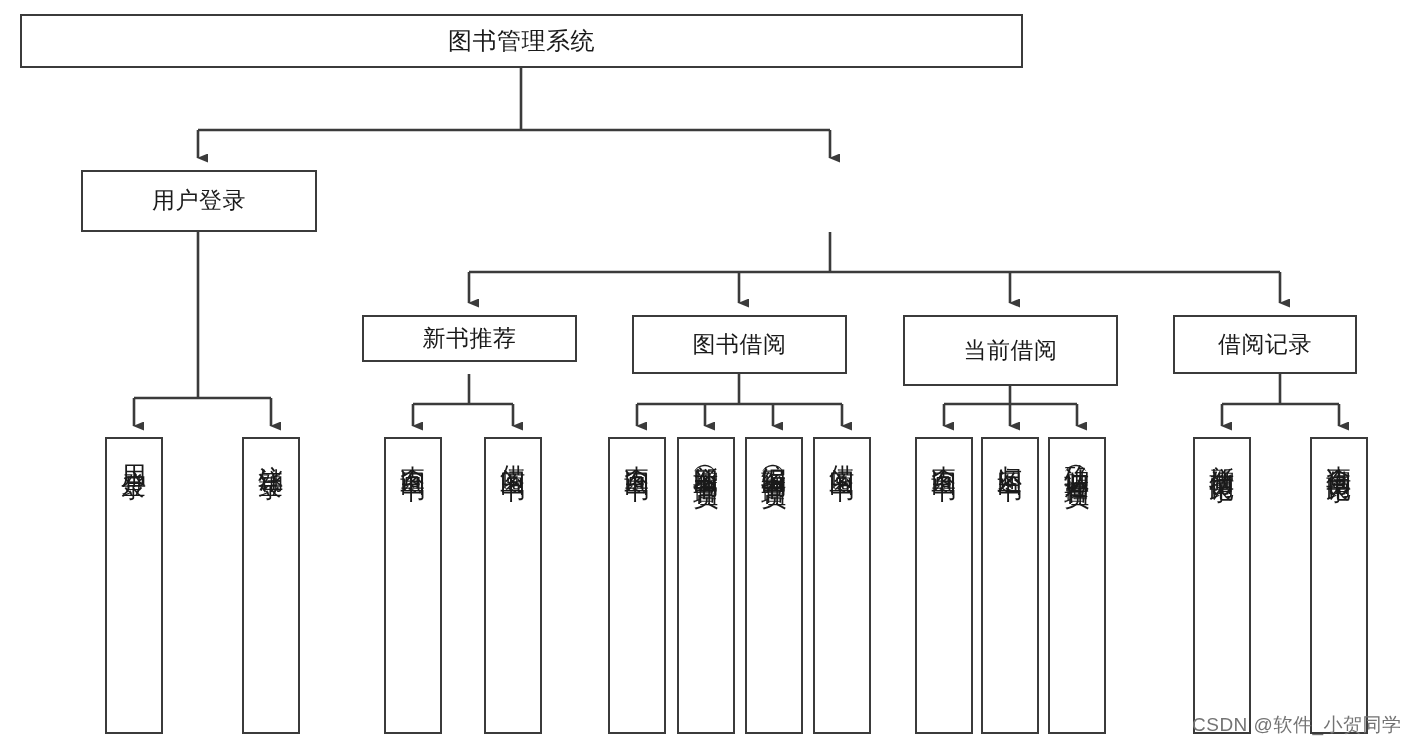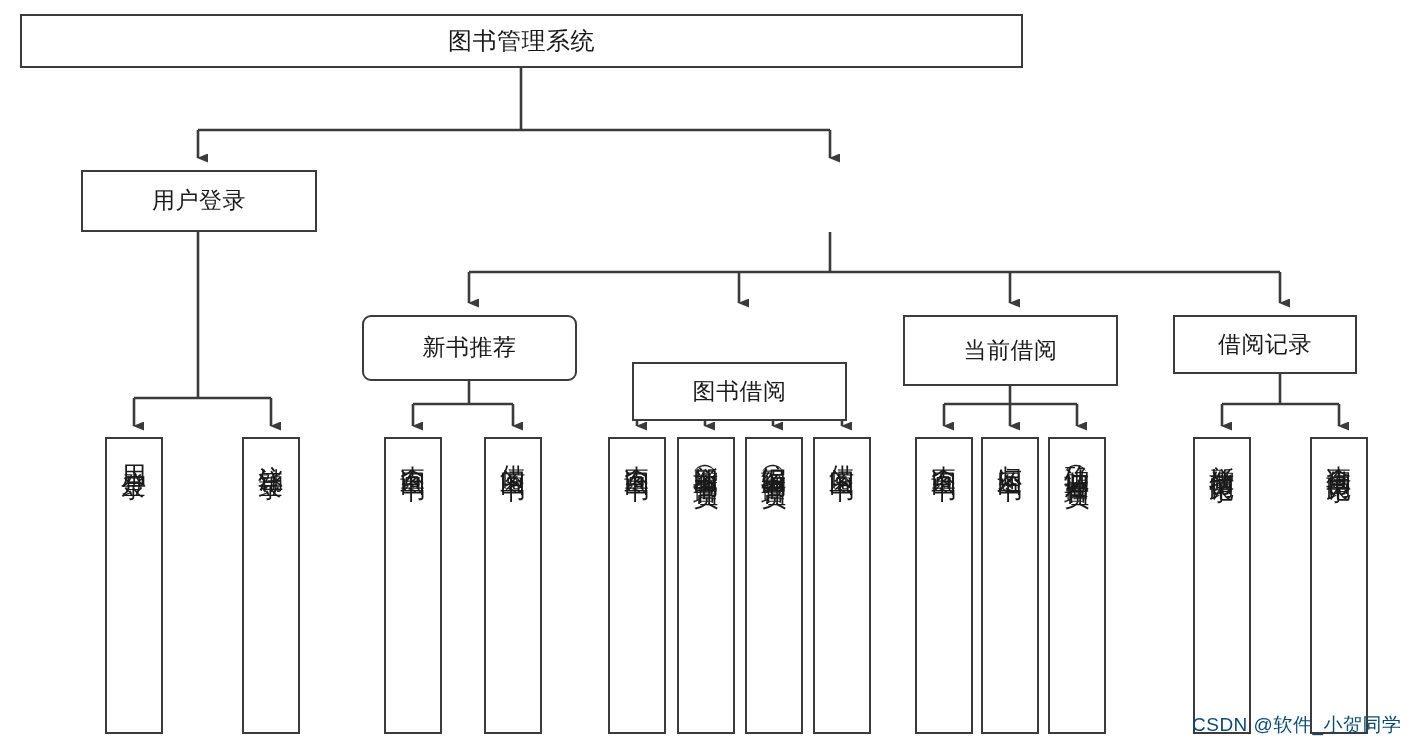--- a/index.html
+++ b/index.html
@@ -65,21 +65,21 @@
     white-space: nowrap;
   }
   .node.v.tall .label {
     letter-spacing: 3px;
   }
   #watermark {
     position: absolute;
     left: 1192px;
     top: 712px;
     font-size: 19px;
-    color: #0c4a6e;
+    color: #737373;
     white-space: nowrap;
     letter-spacing: 0.5px;
   }
 </style>
 </head>
 <body>
 
 <div id="diagram-root">
 
   <svg id="edge-layer" viewBox="0 0 1405 747" width="1405" height="747" xmlns="http://www.w3.org/2000/svg">
@@ -133,24 +133,24 @@
   </svg>
 
   <div class="node h root" style="left:20px; top:14px; width:1003px; height:54px;">
     <span class="label">图书管理系统</span>
   </div>
 
   <div class="node h" style="left:81px; top:170px; width:236px; height:62px;">
     <span class="label">用户登录</span>
   </div>
 
-  <div class="node h" style="left:362px; top:315px; width:215px; height:66px;border-radius:9px;">
+  <div class="node h" style="left:362px; top:315px; width:215px; height:47px;">
     <span class="label">新书推荐</span>
   </div>
-  <div class="node h" style="left:632px; top:315px; width:215px; height:59px;margin-top:47px;">
+  <div class="node h" style="left:632px; top:315px; width:215px; height:59px;">
     <span class="label">图书借阅</span>
   </div>
   <div class="node h" style="left:903px; top:315px; width:215px; height:71px;">
     <span class="label">当前借阅</span>
   </div>
   <div class="node h" style="left:1173px; top:315px; width:184px; height:59px;">
     <span class="label">借阅记录</span>
   </div>
 
   <div class="node v" style="left:105px; top:437px; width:58px; height:297px;">

